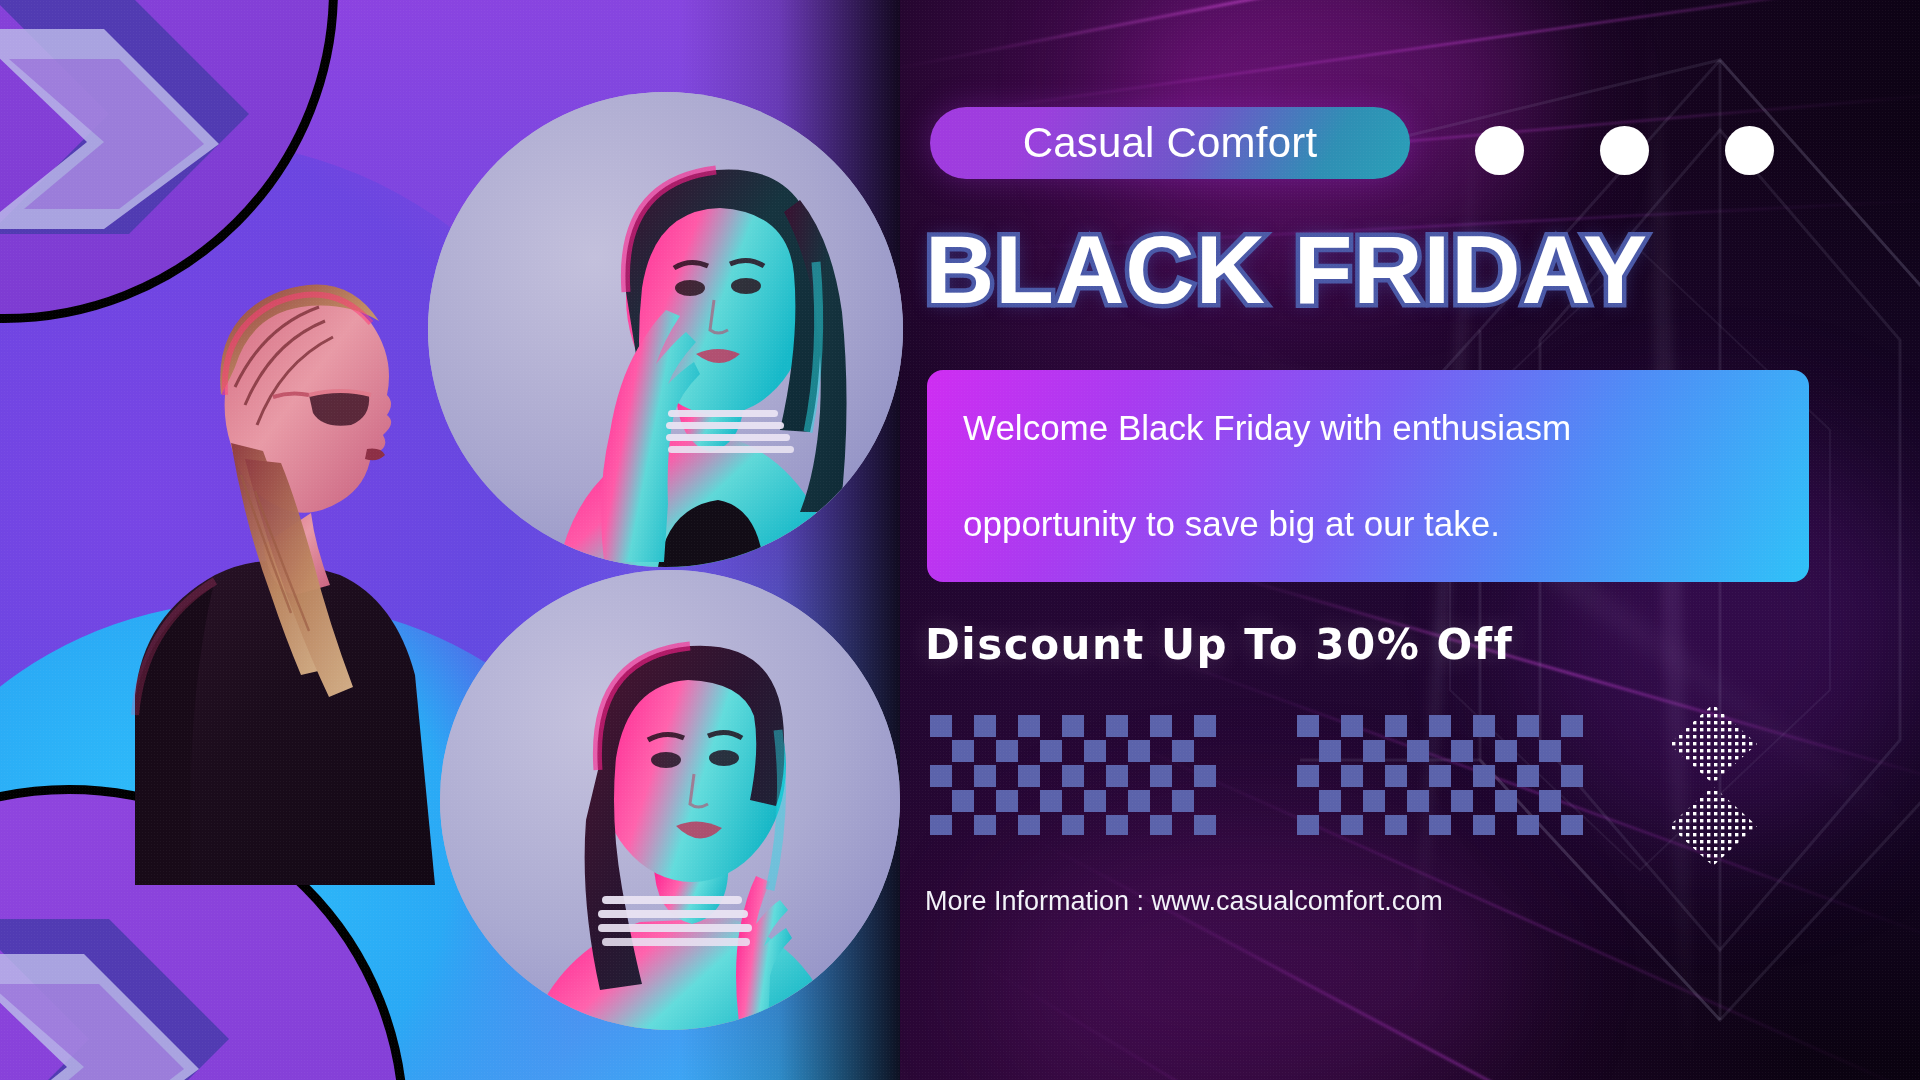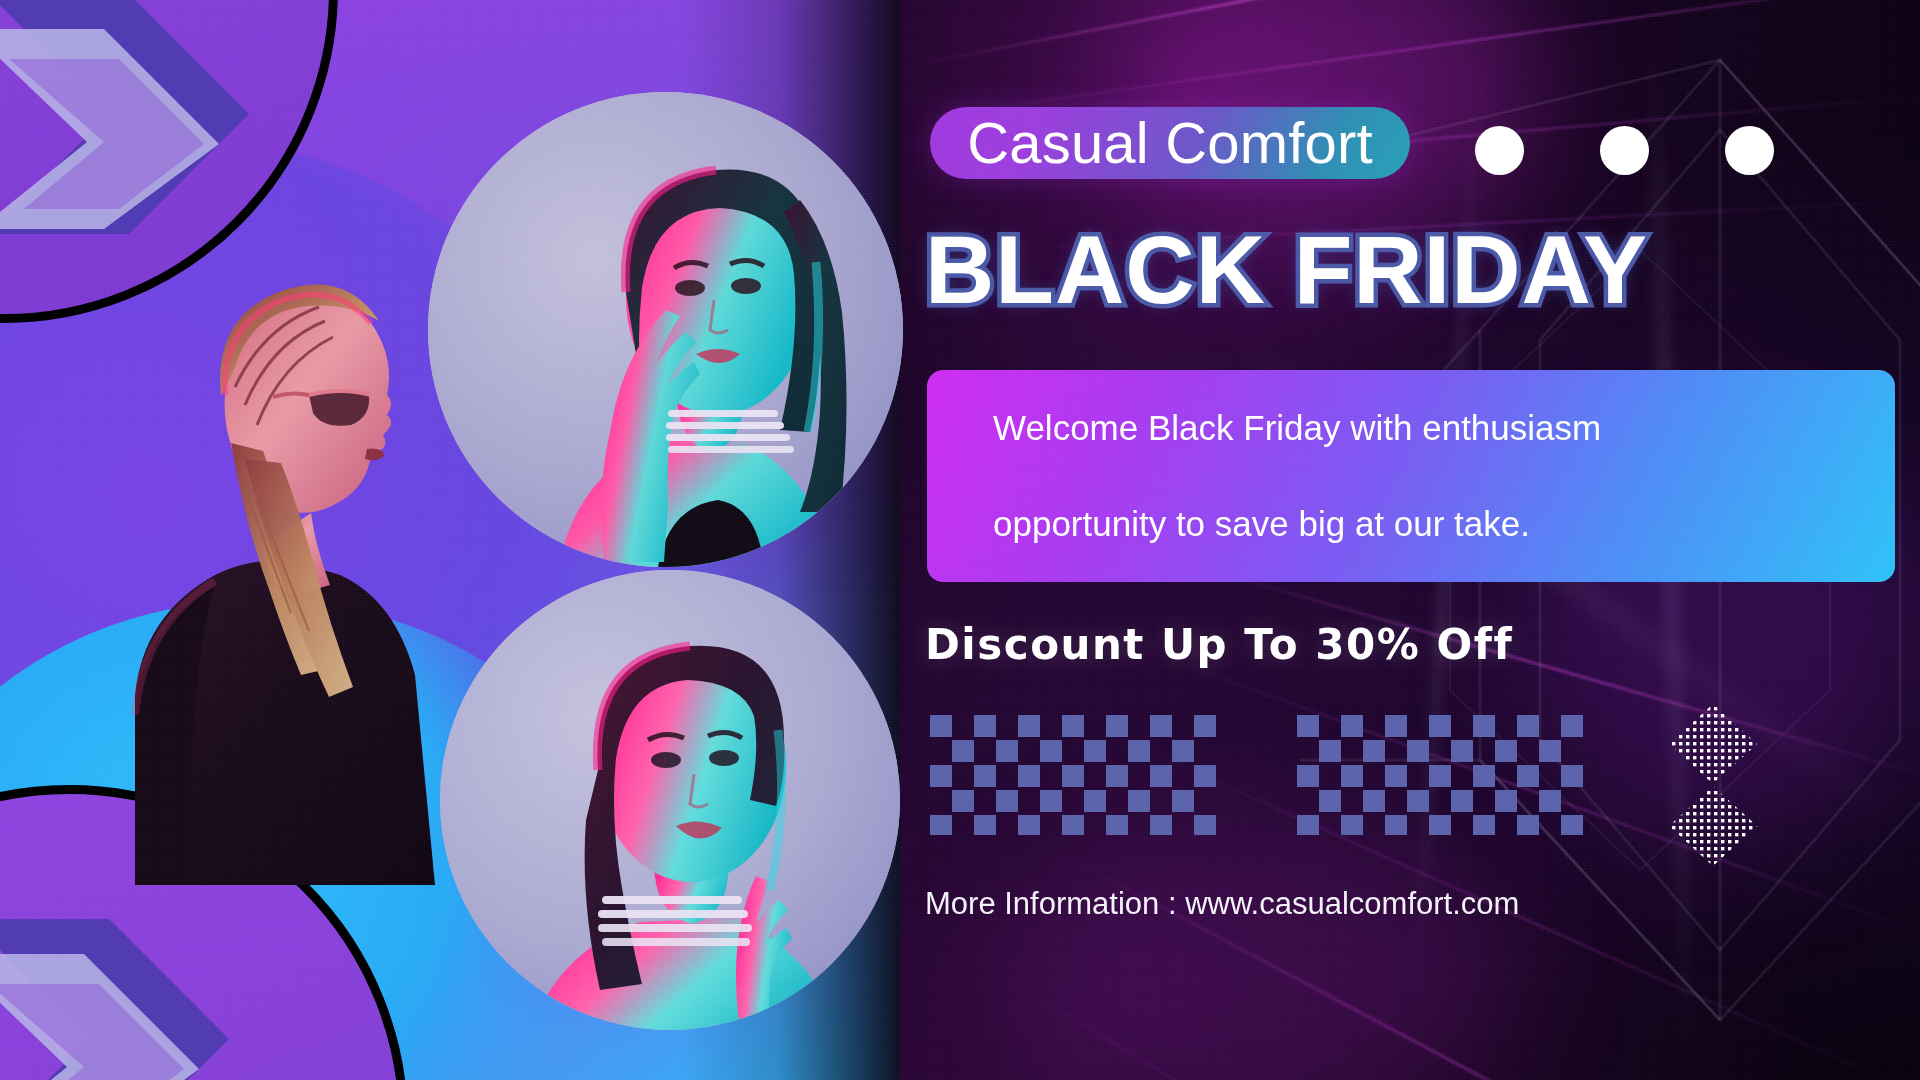--- a/index.html
+++ b/index.html
@@ -45,46 +45,46 @@
 
   
   .hoodie{position:absolute;left:95px;top:245px;width:370px;height:640px;}
 
   
   .content{position:absolute;left:930px;top:0;width:990px;height:1080px;}
 
   .badge{position:absolute;left:0;top:107px;width:480px;height:72px;border-radius:36px;
     background:linear-gradient(118deg,#a23ae0 0%,#9b3fdd 22%,#6d57c9 55%,#2f8fb4 82%,#2aa0b8 100%);
     display:flex;align-items:center;justify-content:center;box-shadow:0 0 30px rgba(150,40,200,.35);}
-  .badge-text{color:#fff;font-size:58px;letter-spacing:.2px;line-height:1;text-align:center;}
+  .badge-text{color:#fff;font-size:42px;letter-spacing:.2px;line-height:1;text-align:center;}
 
   .dots{position:absolute;left:545px;top:126px;display:flex;gap:76px;}
   .dot{width:49px;height:49px;border-radius:50%;background:#fff;}
 
   .title{position:absolute;left:-5px;top:222px;width:1000px;color:#fff;
     font-size:96px;font-weight:700;letter-spacing:1px;line-height:1;white-space:nowrap;
     -webkit-text-stroke:9px #4d5ba6;paint-order:stroke fill;
     text-shadow:0 0 18px rgba(70,85,175,.55);}
 
-  .desc{position:absolute;left:-3px;top:370px;width:968px;height:212px;border-radius:16px;
+  .desc{position:absolute;left:-3px;top:370px;width:882px;height:212px;border-radius:16px;
     background:linear-gradient(118deg,#cf2df2 0%,#a93bf0 22%,#7a5cf2 48%,#4f8cf6 72%,#2fc2f8 100%);
-    display:flex;align-items:center;padding:0 66px;box-sizing:border-box;}
+    display:flex;align-items:center;padding:0 36px;box-sizing:border-box;}
   .desc p{margin:0;color:#fff;font-size:35px;line-height:1.38;}
 
   .discount{position:absolute;left:-5px;top:620px;color:#fff;
     font-size:42px;font-weight:700;letter-spacing:1.5px;white-space:nowrap;
     font-family:"DejaVu Sans",sans-serif;
     text-shadow:0 0 24px rgba(255,255,255,.18);}
 
   .checks{position:absolute;left:0px;top:715px;display:flex;gap:72px;}
   .check-block{width:295px;height:120px;}
 
   .diamonds{position:absolute;left:735px;top:700px;width:90px;height:155px;}
 
-  .more-info{position:absolute;left:-5px;top:886px;color:#f2f2f8;font-size:31px;white-space:nowrap;}
+  .more-info{position:absolute;left:-5px;top:886px;color:#f2f2f8;font-size:27px;white-space:nowrap;}
 
   .noise{position:absolute;inset:0;pointer-events:none;opacity:.05;
     background-image:radial-gradient(rgba(255,255,255,.8) .5px, transparent .6px);
     background-size:3px 3px;}
 </style>
 </head>
 <body>
 
 <div class="banner">
 

